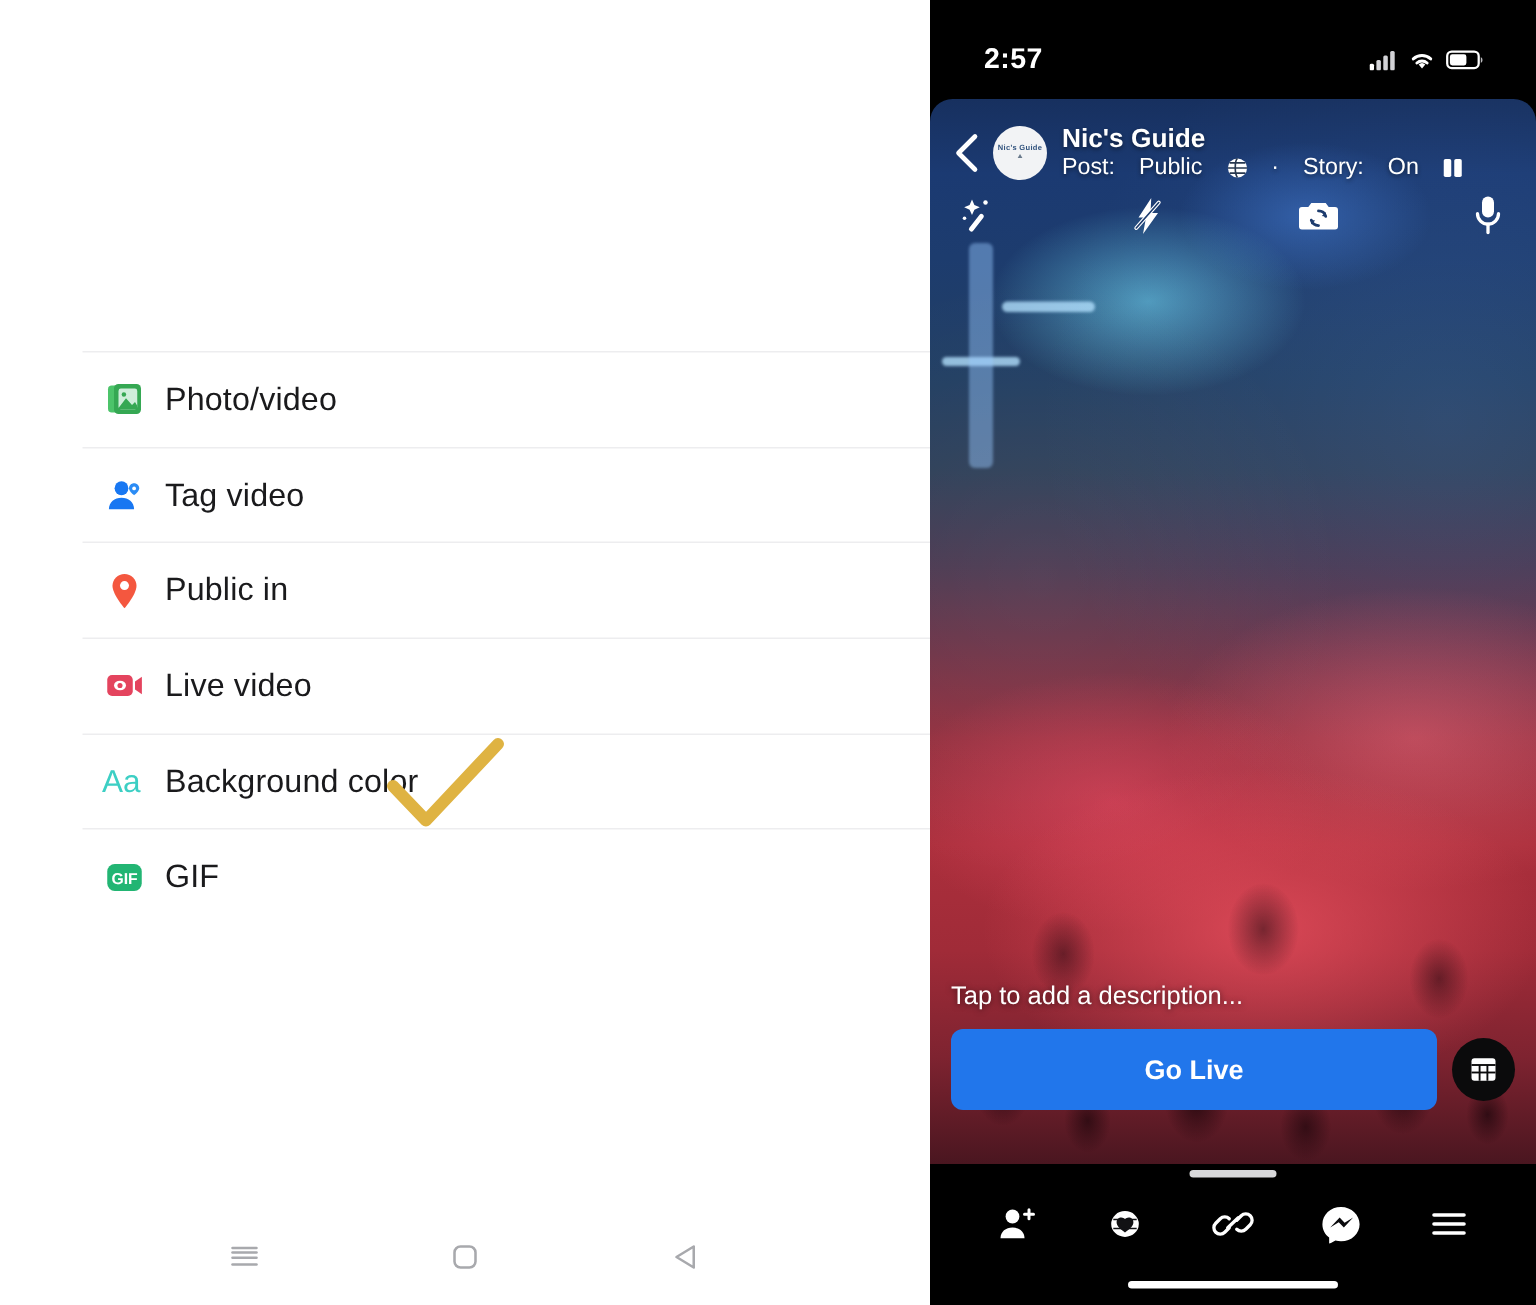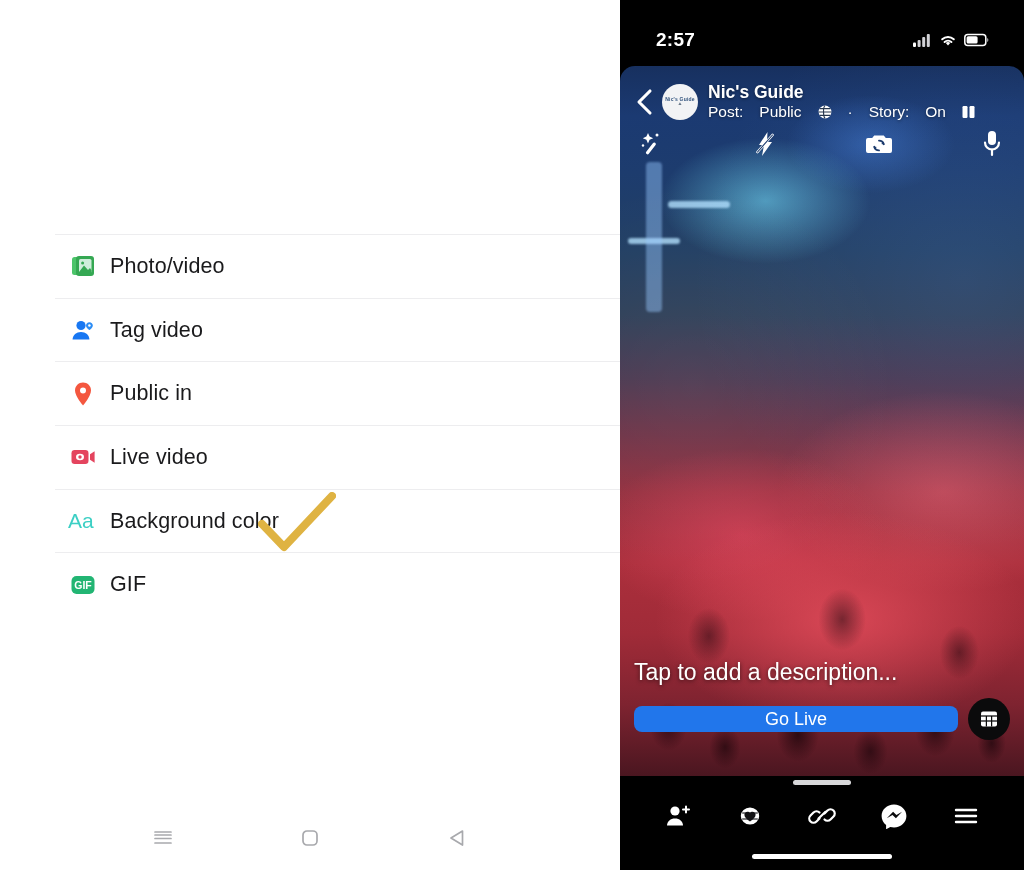--- a/index.html
+++ b/index.html
@@ -136,26 +136,26 @@
     display: flex; align-items: center; z-index: 4;
     padding: 0 14px;
   }
   .vid-tools .tool { width: 36px; height: 36px; display:flex; align-items:center; justify-content:center; }
   .tsp { flex: 1; }
 
   .vid-bottom {
     position: absolute; left: 0; bottom: 36px; width: 404px; z-index: 5;
     padding: 0 14px;
   }
-  .desc-hint { color:#fff; font-size: 23px; text-shadow: 0 1px 4px rgba(0,0,0,.6); margin-bottom: 12px; }
+  .desc-hint { color:#fff; font-size: 17px; text-shadow: 0 1px 4px rgba(0,0,0,.6); margin-bottom: 12px; }
   .live-row { display: flex; align-items: center; gap: 10px; }
   .go-live-btn {
-    flex: 1; height: 26px; border-radius: 8px;
+    flex: 1; height: 54px; border-radius: 8px;
     display: flex; align-items: center; justify-content: center;
-    color: #fff; font-size: 18px; font-weight: normal; border: none;
+    color: #fff; font-size: 18px; font-weight: bold; border: none;
     font-family: "Liberation Sans", sans-serif; cursor: pointer;
   }
   .grid-btn {
     width: 42px; height: 42px; border-radius: 50%;
     background: #0b0b0c; display:flex; align-items:center; justify-content:center;
     flex: 0 0 auto;
   }
 
   .drag-handle {
     position: absolute; left: 50%; transform: translateX(-50%);

